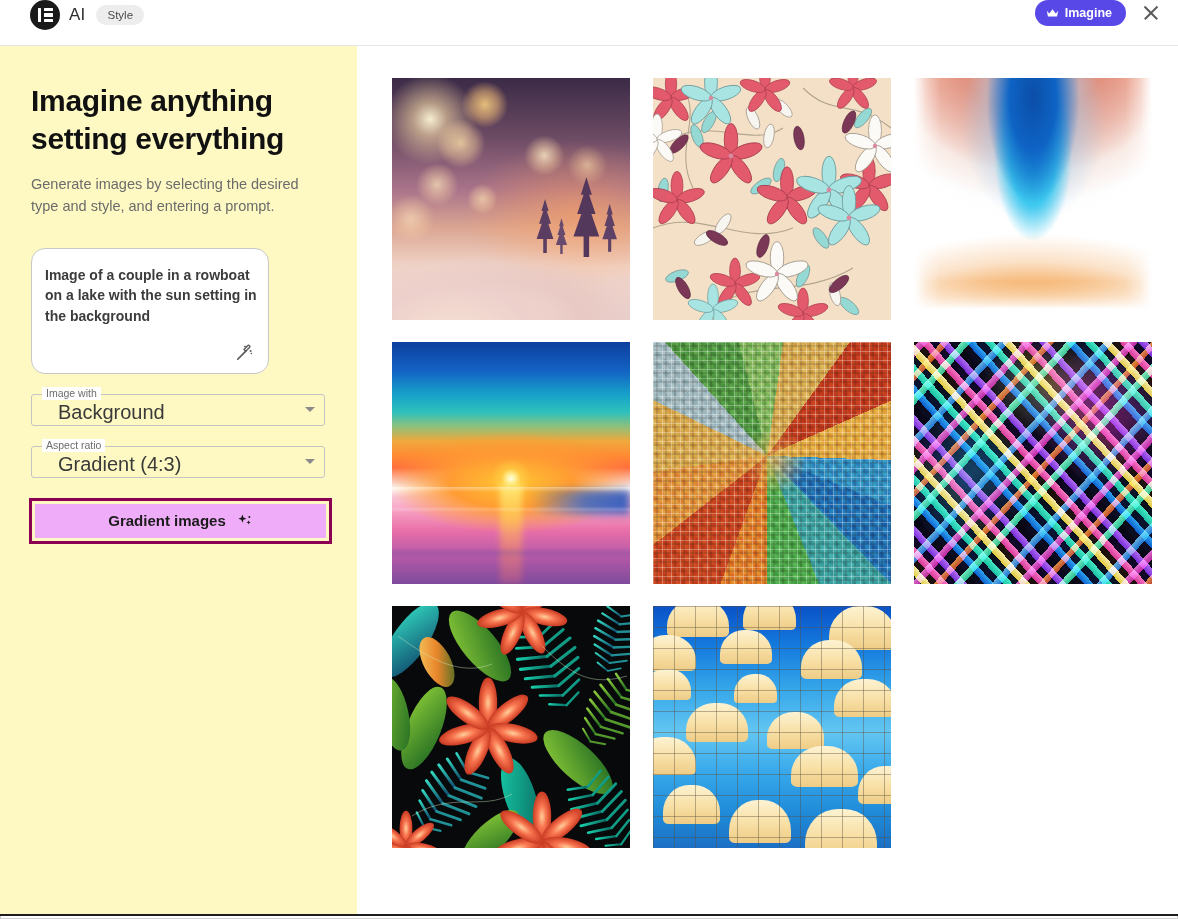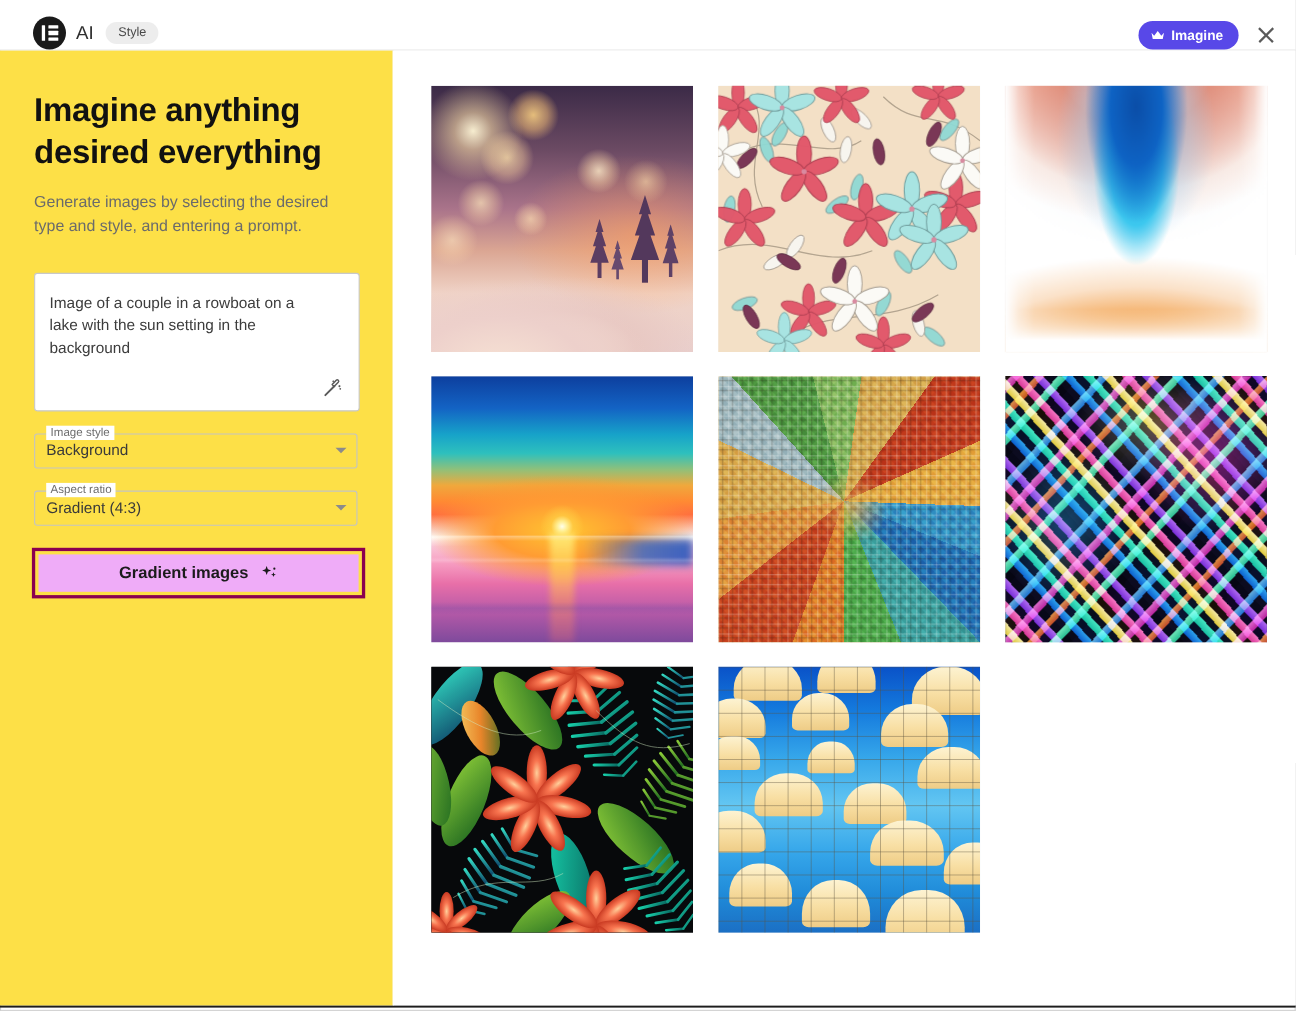--- a/index.html
+++ b/index.html
@@ -14,21 +14,21 @@
   }
 
   
   .topbar {
     position: absolute;
     left: 0; top: 0;
     width: 1178px; height: 46px;
     background: #ffffff;
     border-bottom: 1px solid #e6e6e6;
     display: flex;
-    align-items: flex-end;
+    align-items: flex-start;
   }
   .brand {
     display: flex;
     align-items: center;
     gap: 9px;
     margin-left: 30px;
   }
   .logo-circle {
     width: 30px; height: 30px;
     border-radius: 50%;
@@ -141,47 +141,48 @@
     position: absolute;
     left: 357px; top: 46px;
     width: 1px; height: 868px;
     background: #dcdcdc;
   }
 
   
   .left-panel {
     width: 357px;
     padding: 36px 31px 12px 31px;
-    background: #fde047;
+    background: #fef9c3;
     flex-shrink: 0;
   }
   .hero-title {
     font-size: 30px;
     font-weight: bold;
     line-height: 1.28;
     color: #111111;
     margin: 0 0 14px 0;
     letter-spacing: -0.3px;
   }
   .hero-sub {
     font-size: 14.5px;
     line-height: 1.55;
     color: #6b6b6b;
     margin: 0 0 30px 0;
   }
 
   .prompt-box {
     position: relative;
-    width: 296px;
+    width: 238px;
     height: 126px;
     border: 1px solid #c8c8c8;
-    border-radius: 3px;
+    border-radius: 14px;
     padding: 16px 14px 12px 13px;
     background: #ffffff;
     margin-bottom: 20px;
+    font-weight: bold;
   }
   .prompt-text {
     font-size: 14px;
     line-height: 1.48;
     color: #3c3c3c;
     white-space: pre-wrap;
     width: 224px;
   }
   .wand-icon {
     position: absolute;
@@ -208,22 +209,22 @@
     position: absolute;
     left: 11px; top: -7px;
     background: #ffffff;
     padding: 0 4px;
     font-size: 10.5px;
     color: #6d6d6d;
     line-height: 13px;
   }
   .field .value {
     position: absolute;
-    left: 11px; top: 7px;
-    font-size: 14px;
+    left: 27px; top: 7px;
+    font-size: 20px;
     color: #3a3a3a;
   }
   .field .caret {
     position: absolute;
     right: 10px; top: 13px;
     width: 0; height: 0;
     border-left: 5px solid transparent;
     border-right: 5px solid transparent;
     border-top: 5px solid #8b8b8b;
   }
@@ -514,38 +515,38 @@
   </div>
 </div>
 
 <div class="divider"></div>
 
 <div class="content">
 
   <div class="left-panel">
     <h1 class="hero-title">
       <span>Imagine anything</span><br>
-      <span>desired everything</span>
+      <span>setting everything</span>
     </h1>
     <p class="hero-sub">Generate images by selecting the desired type and style, and entering a prompt.</p>
 
     <div class="prompt-box">
       <div class="prompt-text">Image of a couple in a rowboat on a lake with the sun setting in the background</div>
       <svg class="wand-icon" viewBox="0 0 24 24">
         <path d="M4.5 19.5 L14.5 9.5" stroke="#5b5b5b" stroke-width="2.1" fill="none" stroke-linecap="round"></path>
         <path d="M14 10 L18.6 5.4 A1.6 1.6 0 0 0 18.6 3.2 A1.6 1.6 0 0 0 16.4 3.2 L12 7.8 Z" fill="none" stroke="#5b5b5b" stroke-width="1.7" stroke-linejoin="round"></path>
         <path d="M12.6 4.2 L13.7 4.2 M13.15 3.65 L13.15 4.75" stroke="#5b5b5b" stroke-width="1.1" stroke-linecap="round"></path>
         <path d="M19.2 9.6 L20.6 9.6 M19.9 8.9 L19.9 10.3" stroke="#5b5b5b" stroke-width="1.2" stroke-linecap="round"></path>
         <circle cx="20.8" cy="12.6" r="0.95" fill="#5b5b5b"></circle>
       </svg>
     </div>
 
     <div class="field">
       <div class="fieldset-box"></div>
-      <span class="notch">Image style</span>
+      <span class="notch">Image with</span>
       <span class="value">Background</span>
       <span class="caret"></span>
     </div>
 
 
     <div class="field">
       <div class="fieldset-box"></div>
       <span class="notch">Aspect ratio</span>
       <span class="value">Gradient (4:3)</span>
       <span class="caret"></span>

